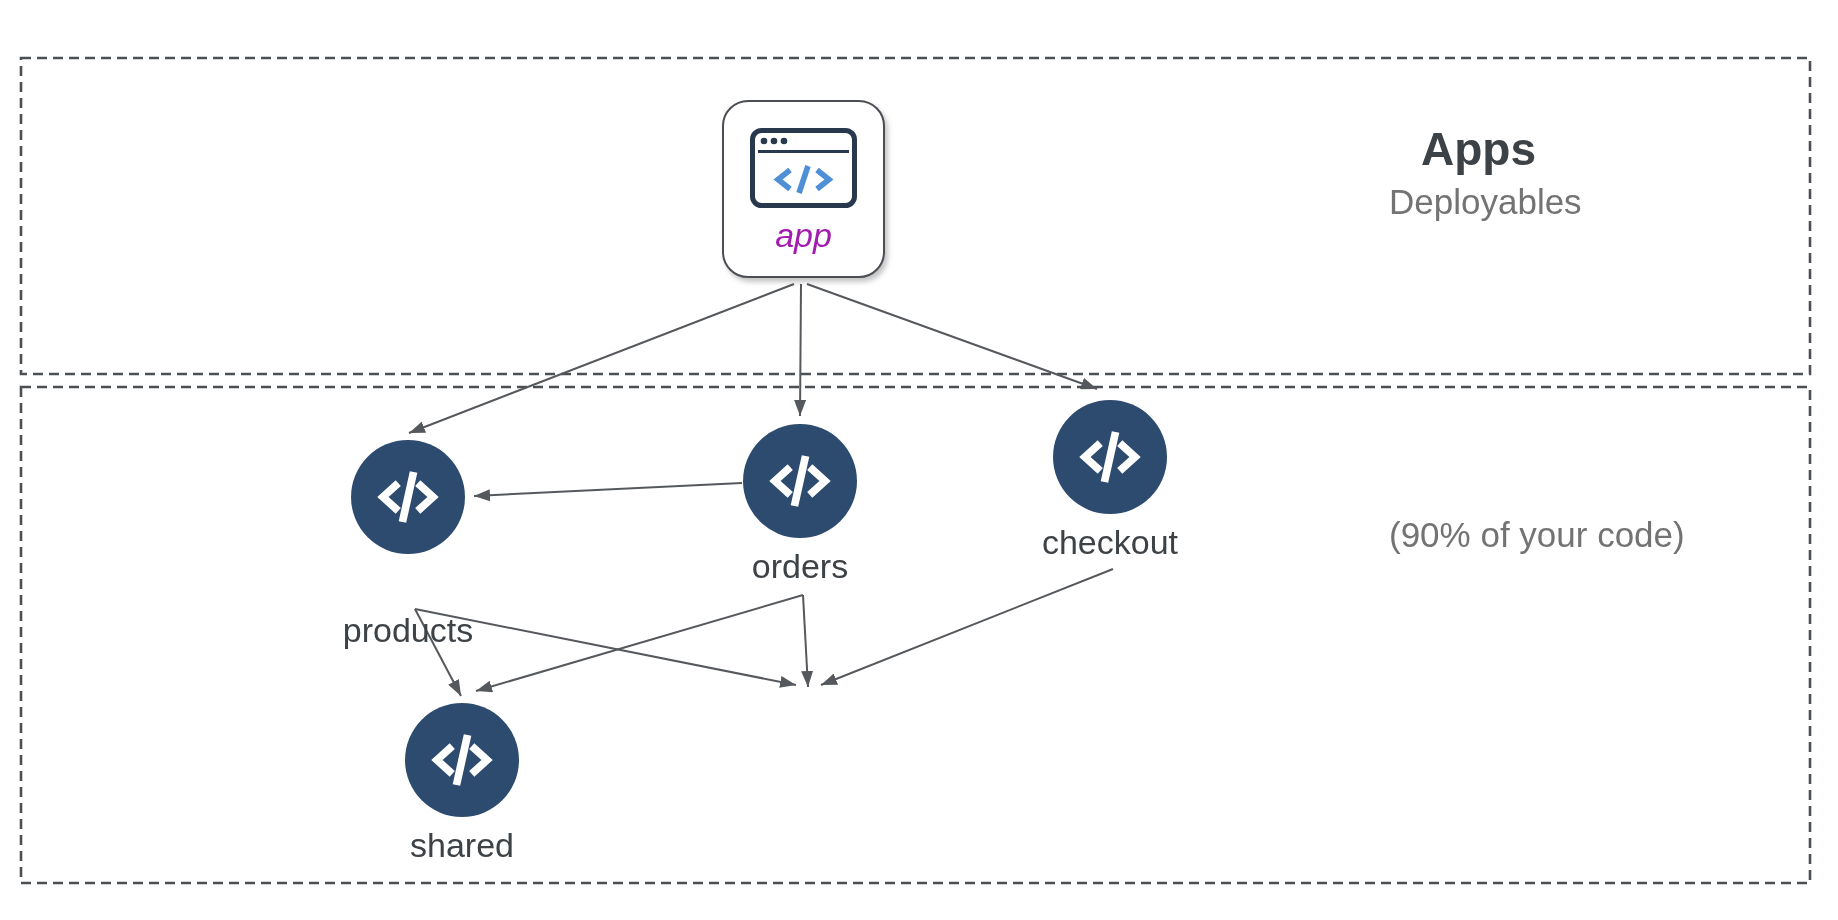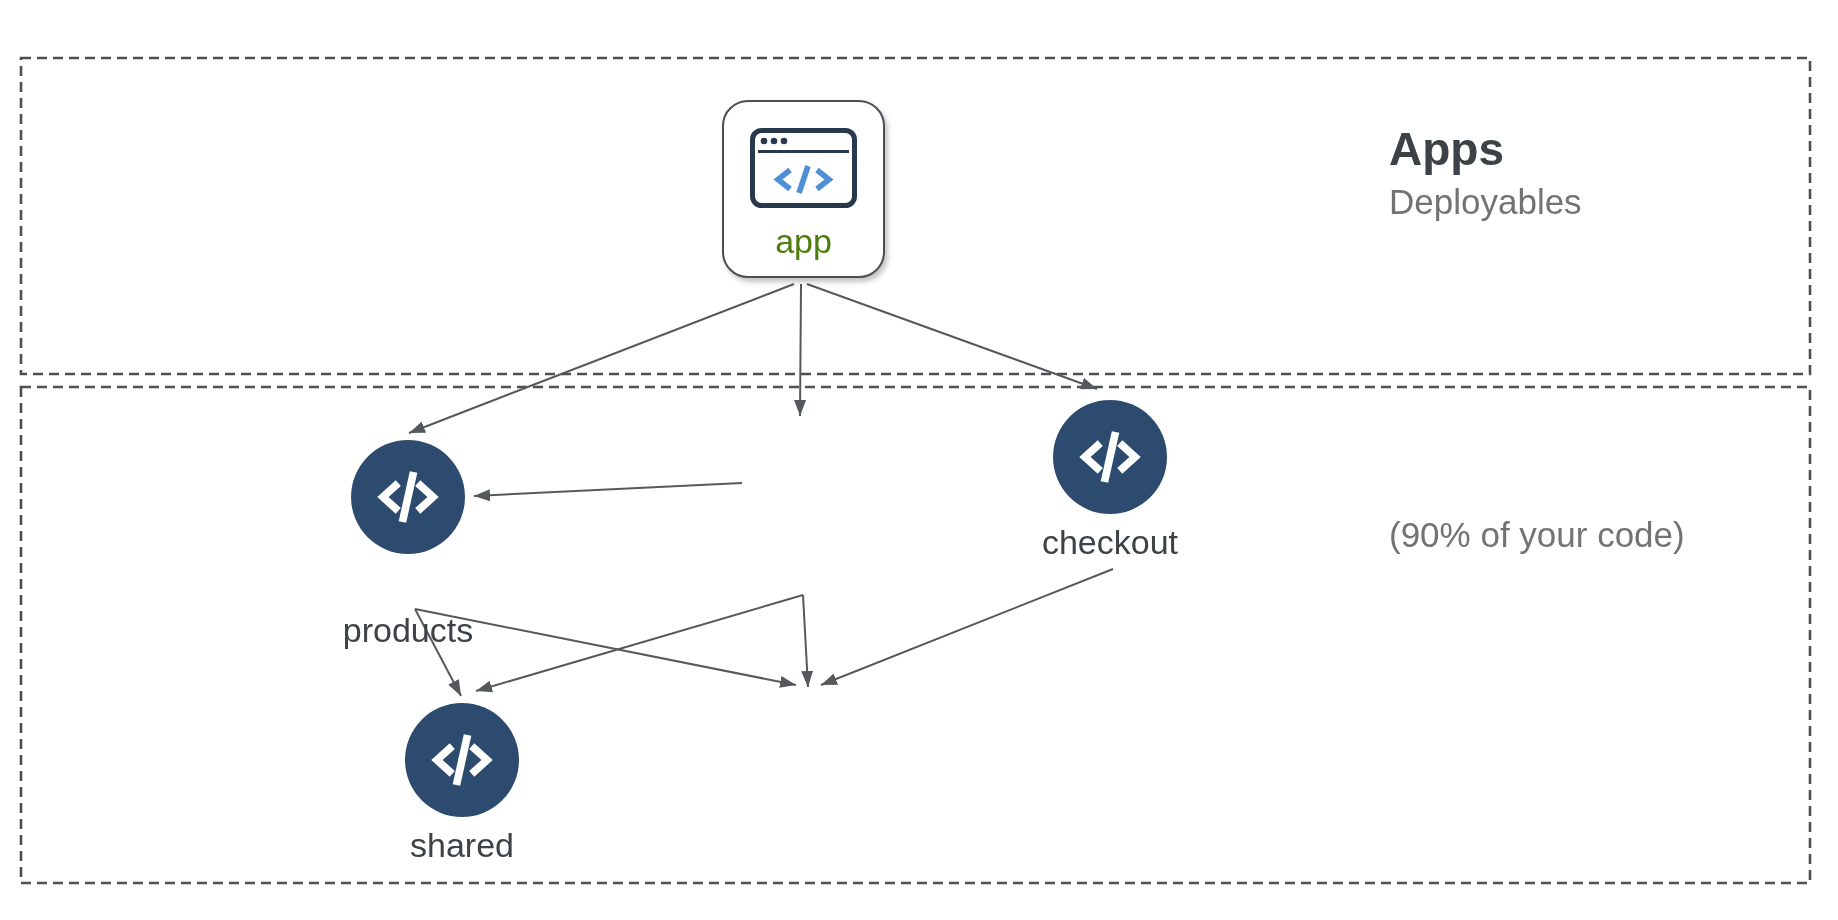--- a/index.html
+++ b/index.html
@@ -28,43 +28,44 @@
     stroke-width: 2;
   }
   .section-rect {
     fill: none;
     stroke: #4c4f54;
     stroke-width: 2.6;
     stroke-dasharray: 10 6;
   }
   
   .section-label { position: absolute; line-height: 1.1; }
-  .section-title { font-size: 46px; font-weight: 700; color: #3d4247; }
+  .section-title { font-size: 46px; font-weight: 700; color: #3d4247; margin-left: 32px; }
   .section-subtitle { font-size: 35px; font-weight: 400; color: #737373; margin-top: 8px; }
   #apps-label { left: 1389px; top: 124px; }
   #libs-label { left: 1389px; top: 508px; }
   
   .app-card {
     position: absolute;
     left: 722px; top: 100px;
     width: 163px; height: 178px;
     background: #ffffff;
     border: 2.5px solid #4b4f54;
     border-radius: 26px;
     box-shadow: 3px 4px 5px rgba(90,90,90,0.35);
     display: flex;
     flex-direction: column;
     align-items: center;
     box-sizing: border-box;
   }
   .app-card .browser-icon { margin-top: 26px; }
   .app-card .app-label {
-    margin-top: 14px;
+    margin-top: 8px;
     font-size: 34px;
-    color: #4d7c0f;
+    color: #a21caf;
+    font-style: italic;
   }
   
   .lib-node {
     position: absolute;
     width: 114px;
     display: flex;
     flex-direction: column;
     align-items: center;
   }
   .lib-circle {
@@ -141,20 +142,30 @@
     <div class="lib-circle">
       <svg width="70" height="64" viewBox="0 0 100 92" fill="none" stroke="#ffffff" stroke-width="11">
         <path d="M36 26 L14 46 L36 66"></path>
         <path d="M64 26 L86 46 L64 66"></path>
         <line x1="58" y1="10" x2="42" y2="82"></line>
       </svg>
     </div>
     <div class="lib-label">products</div>
   </div>
 
+  <div class="lib-node" id="node-orders">
+    <div class="lib-circle">
+      <svg width="70" height="64" viewBox="0 0 100 92" fill="none" stroke="#ffffff" stroke-width="11">
+        <path d="M36 26 L14 46 L36 66"></path>
+        <path d="M64 26 L86 46 L64 66"></path>
+        <line x1="58" y1="10" x2="42" y2="82"></line>
+      </svg>
+    </div>
+    <div class="lib-label">orders</div>
+  </div>
 
   <div class="lib-node" id="node-checkout">
     <div class="lib-circle">
       <svg width="70" height="64" viewBox="0 0 100 92" fill="none" stroke="#ffffff" stroke-width="11">
         <path d="M36 26 L14 46 L36 66"></path>
         <path d="M64 26 L86 46 L64 66"></path>
         <line x1="58" y1="10" x2="42" y2="82"></line>
       </svg>
     </div>
     <div class="lib-label">checkout</div>

